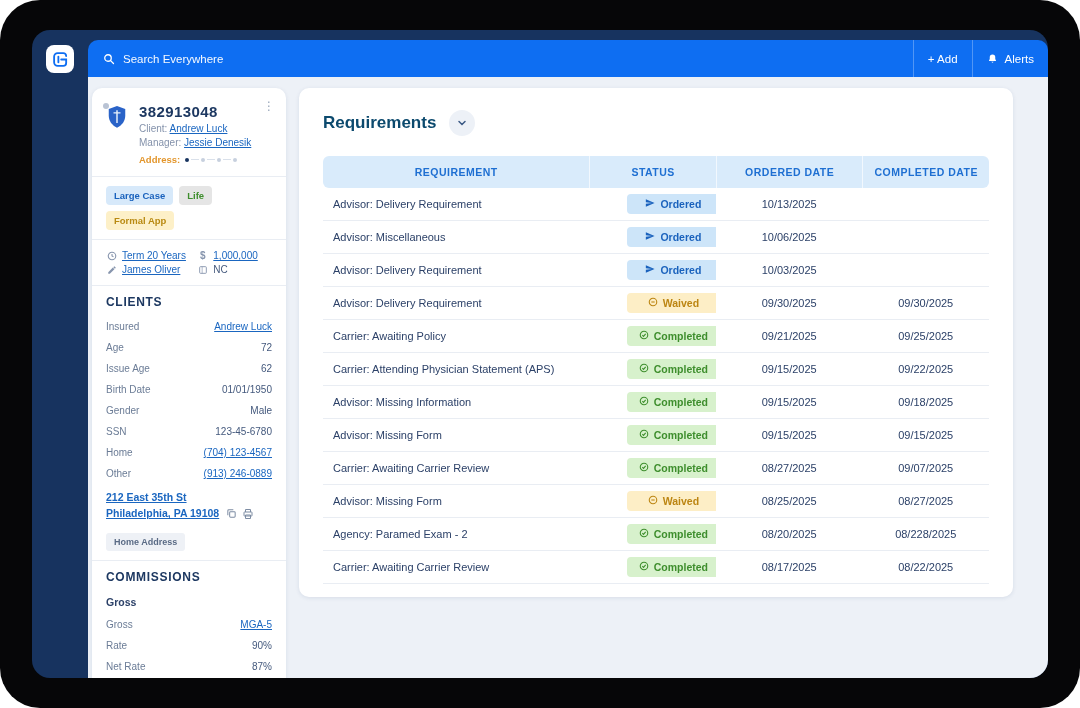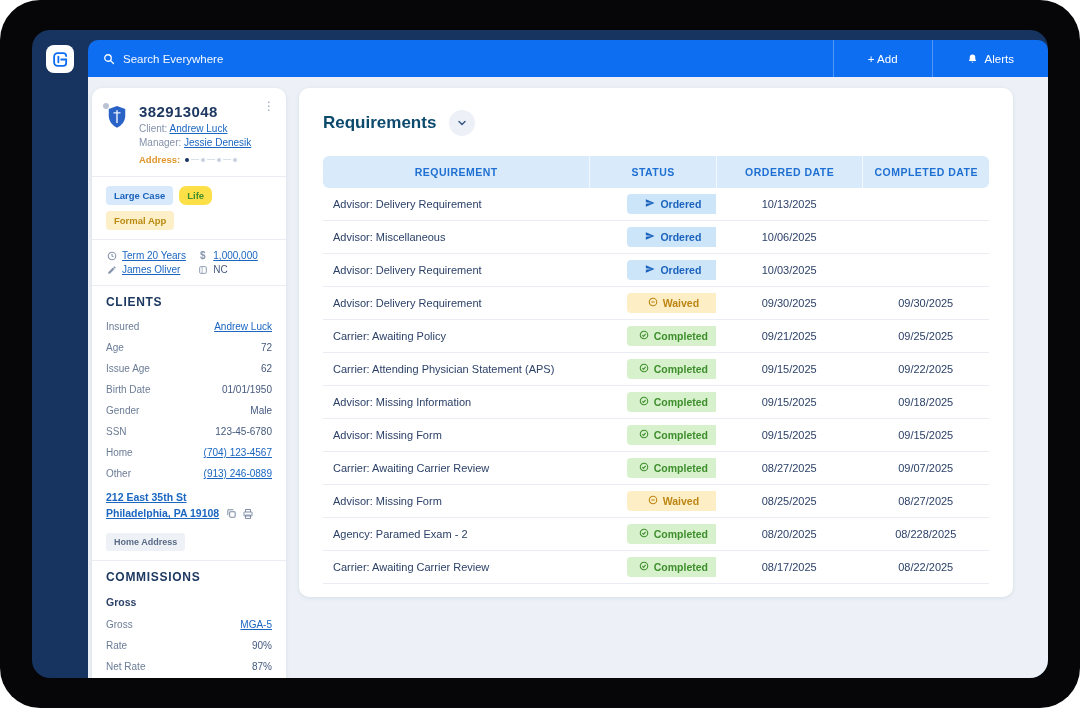--- a/index.html
+++ b/index.html
@@ -8,21 +8,21 @@
   .frame { position:absolute; inset:0; background:#060608; border-radius:40px; }
   .window { position:absolute; left:32px; top:30px; width:1016px; height:648px; border-radius:18px; background:#17335f; overflow:hidden; display:flex; }
   .rail { flex:0 0 56px; position:relative; }
   .logo-box { position:absolute; top:15px; left:14px; width:28px; height:28px; background:#fff; border-radius:8px; display:flex; align-items:center; justify-content:center; cursor:pointer; }
   .main-col { flex:1; min-width:0; display:flex; flex-direction:column; padding-top:10px; }
   .topbar { flex:0 0 37px; background:#0e6ef2; border-radius:10px 10px 0 0; display:flex; align-items:center; color:#fff; }
   .search-box { flex:1; display:flex; align-items:center; gap:8px; padding:0 15px; height:100%; }
   .search-input { flex:1; background:transparent; border:none; outline:none; color:#fff; font-size:11.5px; font-family:inherit; }
   .search-input::placeholder { color:rgba(255,255,255,.96); }
   .tb-right { display:flex; height:100%; }
-  .tb-btn { display:flex; align-items:center; gap:7px; padding:0 34px; border-left:1px solid rgba(255,255,255,.28); font-size:11.5px; cursor:pointer; white-space:nowrap; }
+  .tb-btn { display:flex; align-items:center; gap:7px; padding:0 14px; border-left:1px solid rgba(255,255,255,.28); font-size:11.5px; cursor:pointer; white-space:nowrap; }
   .content { flex:1; background:#edf1f7; display:flex; align-items:flex-start; gap:13px; padding:11px 35px 0 4px; }
 
   
   .case-card { flex:0 0 194px; height:606px; background:#fff; border-radius:10px; box-shadow:0 1px 4px rgba(23,51,95,.10); padding:13px 14px; }
   .case-head { position:relative; display:flex; gap:9px; padding:2px 0 2px; }
   .shield-wrap { position:relative; width:24px; flex:none; padding-top:2px; }
   .presence-dot { position:absolute; top:0; left:-3px; width:6px; height:6px; border-radius:50%; background:#b9c3d4; }
   .case-num { font-size:15px; font-weight:700; color:#1d3861; letter-spacing:.4px; }
   .meta-line { margin-top:3px; color:#8492ab; font-size:10px; }
   .lnk { color:#1a66c0; text-decoration:underline; cursor:pointer; }
@@ -30,21 +30,21 @@
   .approved-label { color:#e3962c; font-size:9.5px; font-weight:700; }
   .stepper { display:flex; align-items:center; gap:2px; }
   .step-dot { width:4px; height:4px; border-radius:50%; background:#c7d0de; }
   .step-dot.active { background:#17335f; }
   .step-seg { width:8px; height:1px; background:#d9e0ea; }
   .kebab { position:absolute; right:-6px; top:-4px; color:#9aa7bb; font-size:12px; line-height:1; padding:3px; cursor:pointer; }
   .divider { height:1px; background:#e9edf3; margin:9px -14px; }
   .tags-row { display:flex; gap:6px; flex-wrap:wrap; }
   .tag { font-size:9.5px; font-weight:700; padding:4px 8px; border-radius:4px; white-space:nowrap; }
   .tag-blue { background:#d7e9fa; color:#1a62bd; }
-  .tag-green { background:#fde047; color:#3e8e2d;border-radius:7px; }
+  .tag-green { background:#e5e5e5; color:#3e8e2d; }
   .tag-yellow { background:#fdf0c8; color:#b98a12; }
   .policy-grid { display:grid; grid-template-columns:55% 45%; row-gap:3px; padding:1px 0; }
   .p-item { display:flex; align-items:center; gap:5px; font-size:10px; }
   .p-icon { color:#8795ad; display:flex; width:11px; justify-content:center; font-size:10px; font-weight:700; }
   .p-plain { color:#44597d; }
   .section-title { font-size:12px; font-weight:700; color:#1d3861; letter-spacing:.7px; margin:3px 0 12px; }
   .field-row { display:flex; justify-content:space-between; align-items:baseline; margin-bottom:10px; font-size:10px; }
   .field-label { color:#6b7c96; }
   .field-value { color:#44597d; }
   .field-value.link { color:#1a66c0; text-decoration:underline; cursor:pointer; }

